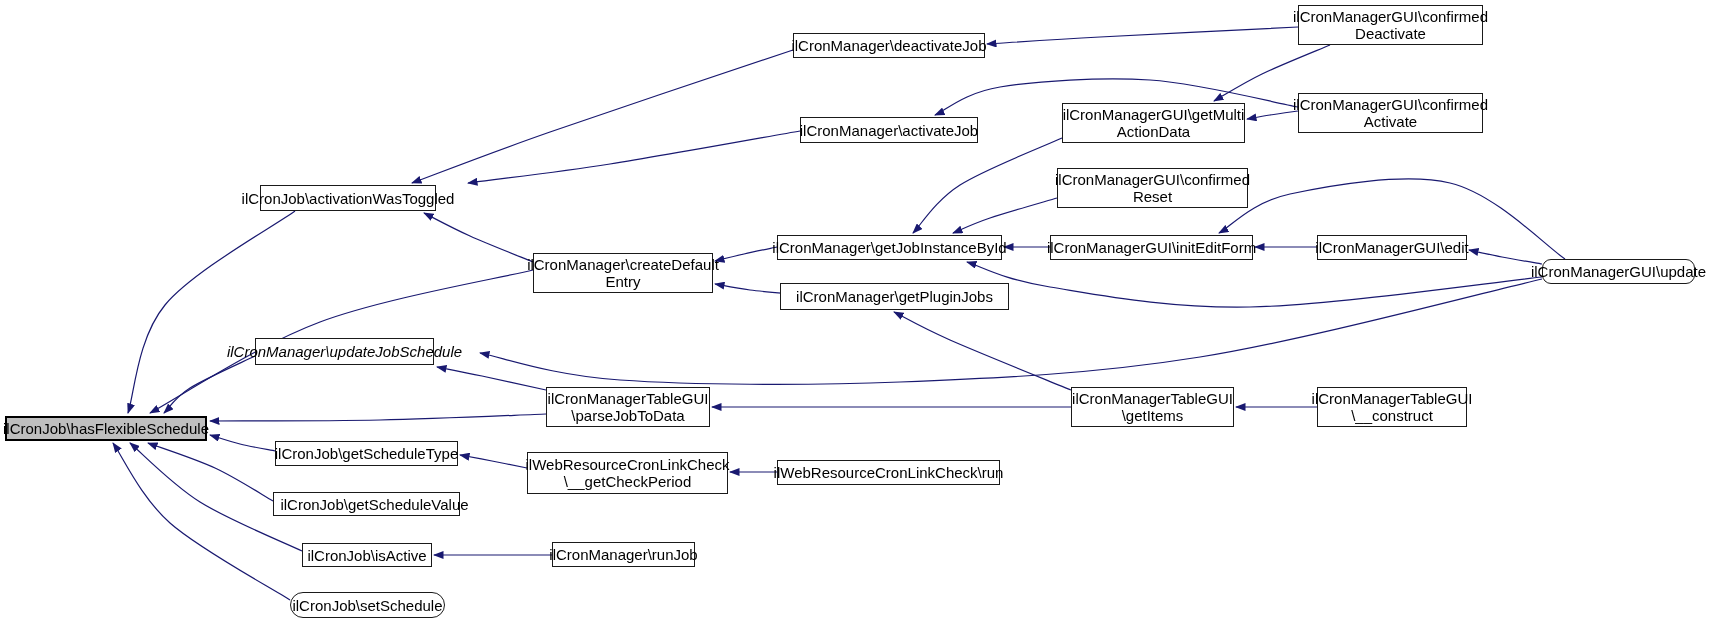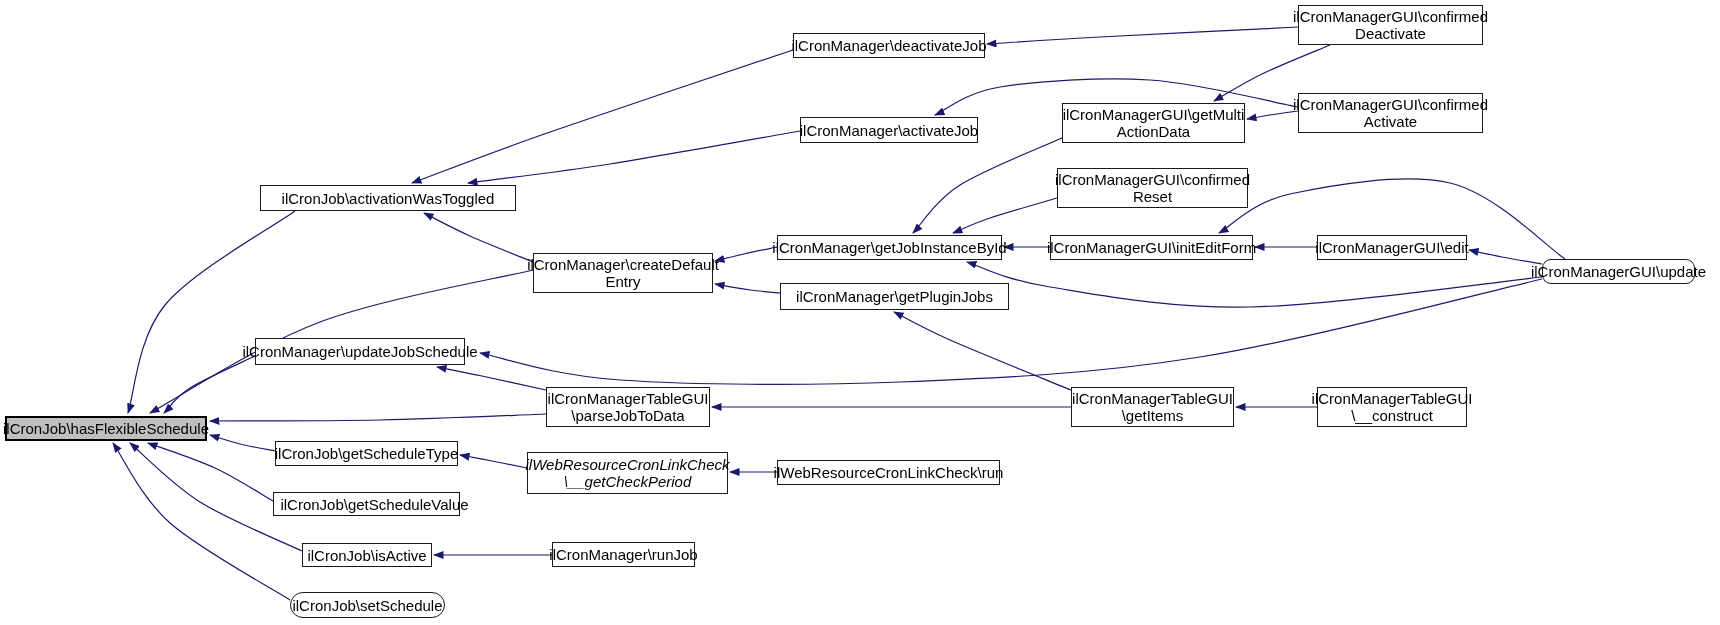--- a/index.html
+++ b/index.html
@@ -76,21 +76,21 @@
         <path d="M1317,407 L1236,407" class="edge" stroke="#191970" marker-end="url(#arrow)"></path>
         <path d="M527,468 C521.1666666666666,466.8333333333333 503.1666666666667,463.1666666666667 492,461 C480.8333333333333,458.8333333333333 465.3333333333333,456 460,455" class="edge" stroke="#191970" marker-end="url(#arrow)"></path>
         <path d="M777,472 L730,472" class="edge" stroke="#191970" marker-end="url(#arrow)"></path>
         <path d="M552,555 L434,555" class="edge" stroke="#191970" marker-end="url(#arrow)"></path>
       </g>
   </svg>
   <div id="node-layer">
       <div class="node root" style="left: 5px; top: 416px; width: 202px; height: 25px;">
         <span>ilCronJob\hasFlexibleSchedule</span>
       </div>
-      <div class="node" style="left: 260px; top: 185px; width: 256px; height: 26px; background: rgb(255, 255, 255);">
+      <div class="node" style="left: 260px; top: 185px; width: 176px; height: 26px; background: rgb(255, 255, 255);">
         <span>ilCronJob\activationWasToggled</span>
       </div>
       <div class="node" style="left: 793px; top: 33px; width: 192px; height: 25px; background: rgb(255, 255, 255);">
         <span>ilCronManager\deactivateJob</span>
       </div>
       <div class="node" style="left: 800px; top: 117px; width: 178px; height: 26px; background: rgb(255, 255, 255);">
         <span>ilCronManager\activateJob</span>
       </div>
       <div class="node" style="left: 533px; top: 253px; width: 180px; height: 40px; background: rgb(255, 255, 255);">
         <span>ilCronManager\createDefault</span>
@@ -120,39 +120,39 @@
       <div class="node" style="left: 1298px; top: 93px; width: 185px; height: 40px; background: rgb(255, 255, 255);">
         <span>ilCronManagerGUI\confirmed</span>
         <span>Activate</span>
       </div>
       <div class="node" style="left: 1317px; top: 235px; width: 150px; height: 25px; background: rgb(255, 255, 255);">
         <span>ilCronManagerGUI\edit</span>
       </div>
       <div class="node" style="left: 1542px; top: 259px; width: 153px; height: 25px; background: rgb(255, 255, 255); border-radius: 9px;">
         <span>ilCronManagerGUI\update</span>
       </div>
-      <div class="node" style="left: 255px; top: 338px; width: 210px; height: 27px; background: rgb(255, 255, 255);">
+      <div class="node" style="left: 255px; top: 338px; width: 179px; height: 27px; background: rgb(255, 255, 255); font-style: italic;">
         <span>ilCronManager\updateJobSchedule</span>
       </div>
       <div class="node" style="left: 546px; top: 387px; width: 164px; height: 40px; background: rgb(255, 255, 255);">
         <span>ilCronManagerTableGUI</span>
         <span>\parseJobToData</span>
       </div>
       <div class="node" style="left: 1071px; top: 387px; width: 163px; height: 40px; background: rgb(255, 255, 255);">
         <span>ilCronManagerTableGUI</span>
         <span>\getItems</span>
       </div>
       <div class="node" style="left: 1317px; top: 387px; width: 150px; height: 40px; background: rgb(255, 255, 255);">
         <span>ilCronManagerTableGUI</span>
         <span>\__construct</span>
       </div>
       <div class="node" style="left: 275px; top: 441px; width: 183px; height: 25px; background: rgb(255, 255, 255);">
         <span>ilCronJob\getScheduleType</span>
       </div>
-      <div class="node" style="left: 527px; top: 452px; width: 201px; height: 42px; background: rgb(255, 255, 255); font-style: italic;">
+      <div class="node" style="left: 527px; top: 452px; width: 201px; height: 42px; background: rgb(255, 255, 255);">
         <span>ilWebResourceCronLinkCheck</span>
         <span>\__getCheckPeriod</span>
       </div>
       <div class="node" style="left: 777px; top: 460px; width: 223px; height: 25px; background: rgb(255, 255, 255);">
         <span>ilWebResourceCronLinkCheck\run</span>
       </div>
       <div class="node" style="left: 273px; top: 492px; width: 187px; height: 24px; background: rgb(255, 255, 255); padding-left: 16px;">
         <span>ilCronJob\getScheduleValue</span>
       </div>
       <div class="node" style="left: 302px; top: 543px; width: 130px; height: 24px; background: rgb(255, 255, 255);">

